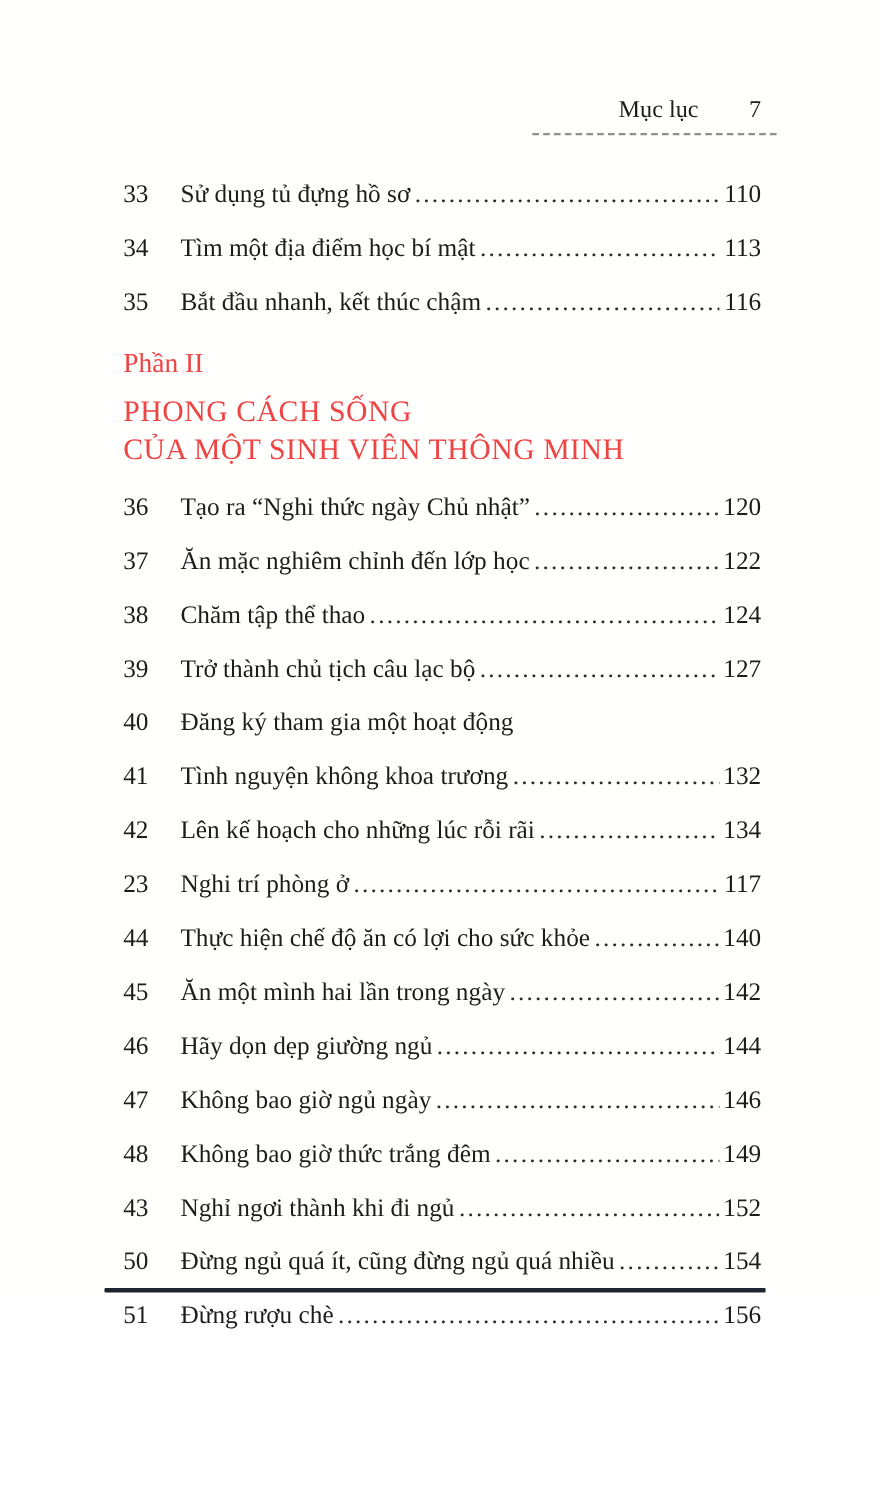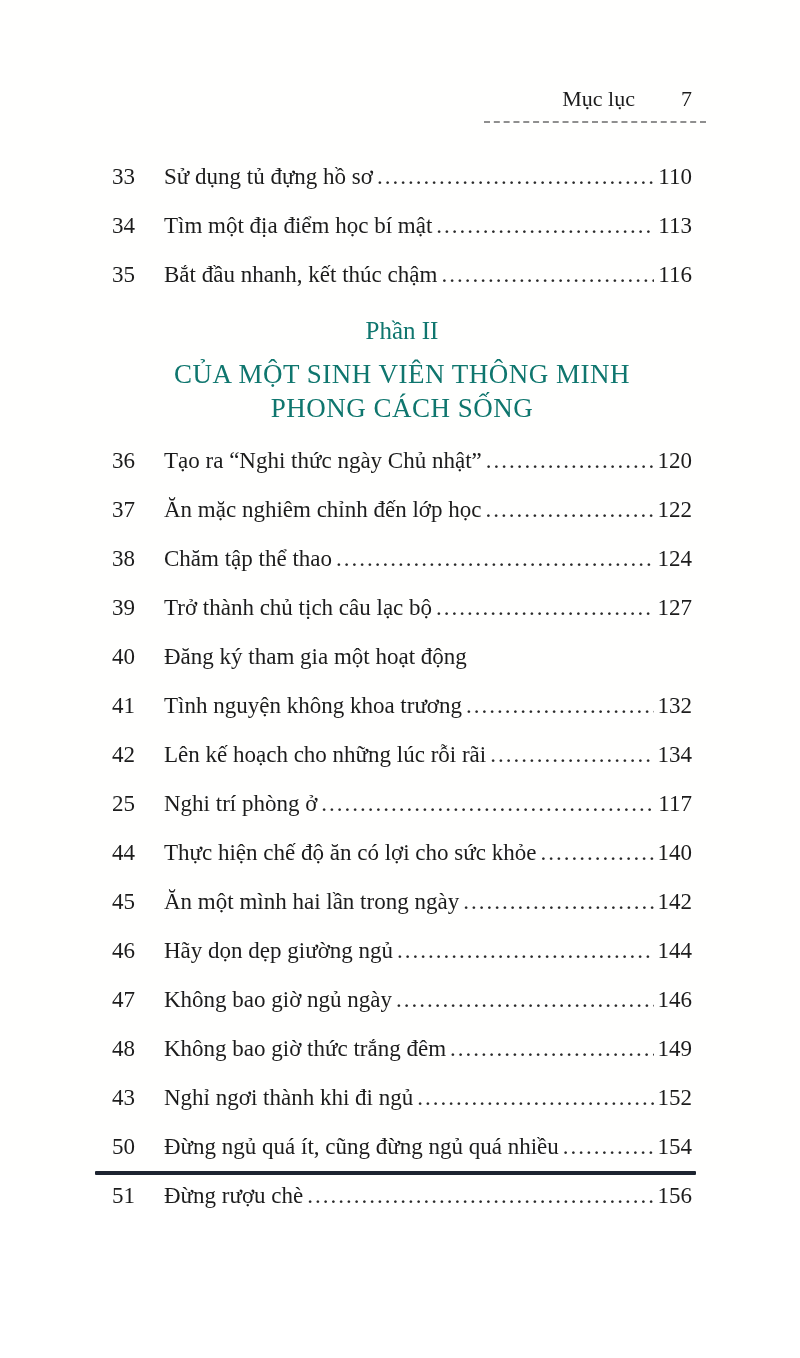--- a/index.html
+++ b/index.html
@@ -71,23 +71,23 @@
     content: "..........................................................................................................";
     letter-spacing: 2px;
     color: #2a2a2a;
   }
   .pagenum {
     flex: none;
     padding-left: 1px;
   }
   
   .section-heading {
-    text-align: center;
+    text-align: left;
     margin: 28px 0 22px 0;
-    color: #0f766e;
+    color: #ef4444;
   }
   .section-part {
     font-size: 25px;
     margin-bottom: 12px;
   }
   .section-caps {
     font-size: 27px;
     line-height: 34px;
     letter-spacing: 0.5px;
   }
@@ -135,22 +135,22 @@
             <span class="num">35</span>
             <span class="title">Bắt đầu nhanh, kết thúc chậm</span>
             <span class="leader"></span>
             <span class="pagenum">116</span>
           </div>
         </div>
       </div>
 
     <div class="section-heading">
       <div class="section-part">Phần II</div>
+      <div class="section-caps">PHONG CÁCH SỐNG</div>
       <div class="section-caps">CỦA MỘT SINH VIÊN THÔNG MINH</div>
-      <div class="section-caps">PHONG CÁCH SỐNG</div>
     </div>
 
     <div class="entries" id="entries-after">
         <div class="entry">
           <div class="entry-line">
             <span class="num">36</span>
             <span class="title">Tạo ra “Nghi thức ngày Chủ nhật”</span>
             <span class="leader"></span>
             <span class="pagenum">120</span>
           </div>
@@ -196,21 +196,21 @@
         <div class="entry">
           <div class="entry-line">
             <span class="num">42</span>
             <span class="title">Lên kế hoạch cho những lúc rỗi rãi</span>
             <span class="leader"></span>
             <span class="pagenum">134</span>
           </div>
         </div>
         <div class="entry">
           <div class="entry-line">
-            <span class="num">25</span>
+            <span class="num">23</span>
             <span class="title">Nghi trí phòng ở</span>
             <span class="leader"></span>
             <span class="pagenum">117</span>
           </div>
         </div>
         <div class="entry">
           <div class="entry-line">
             <span class="num">44</span>
             <span class="title">Thực hiện chế độ ăn có lợi cho sức khỏe</span>
             <span class="leader"></span>

